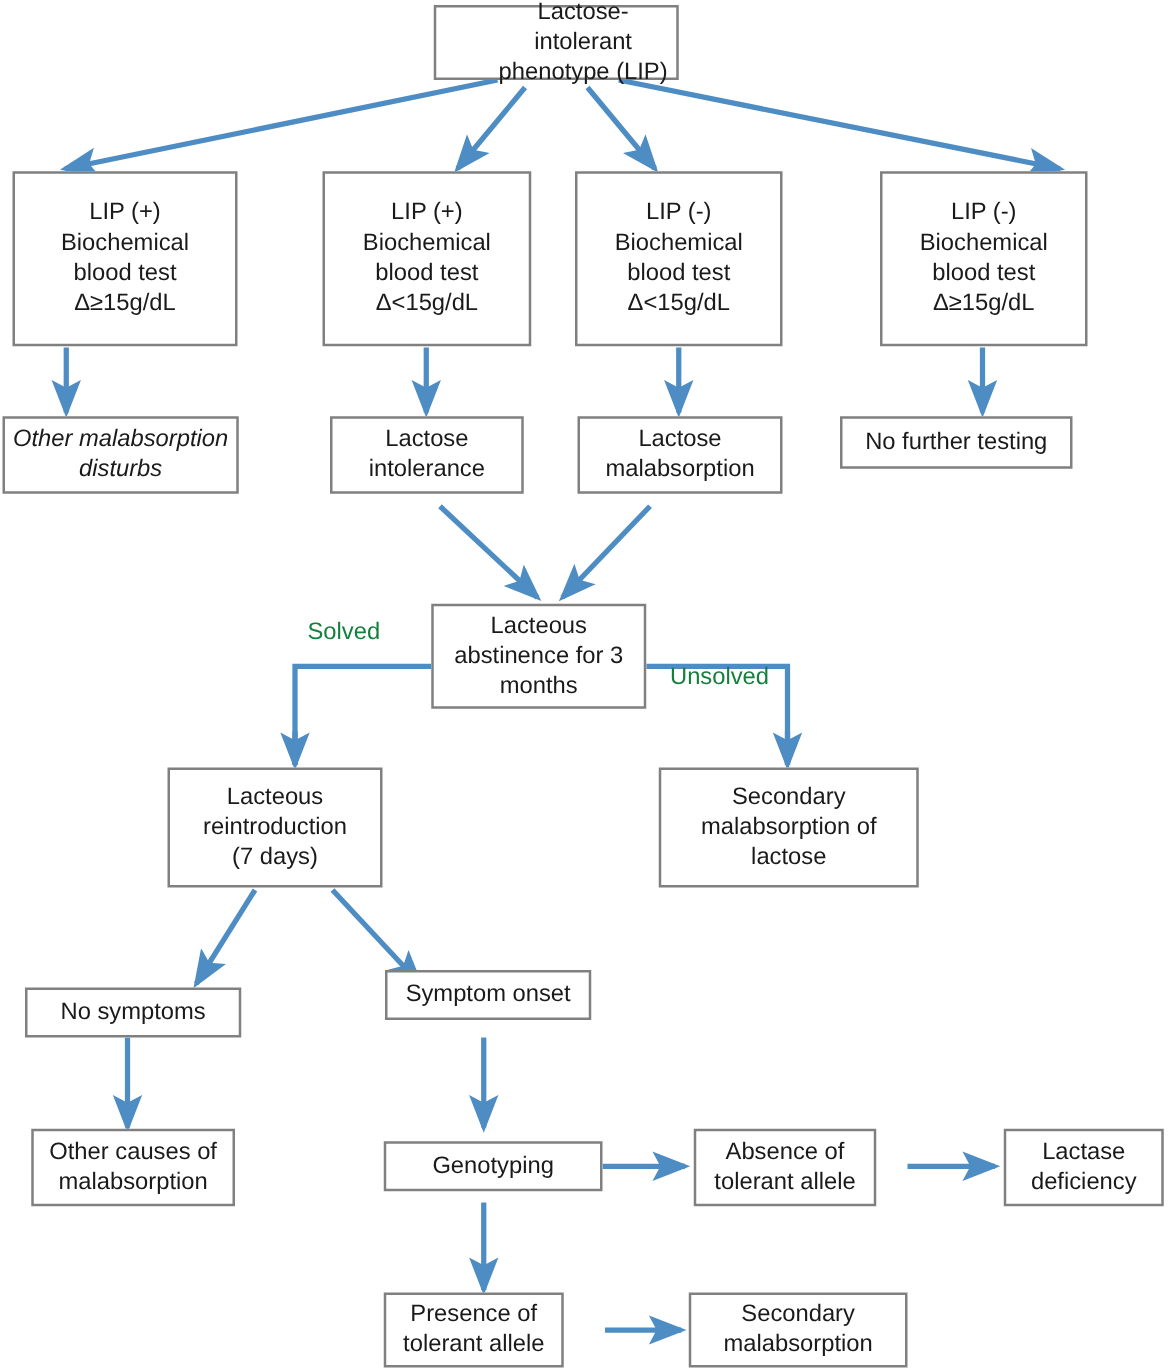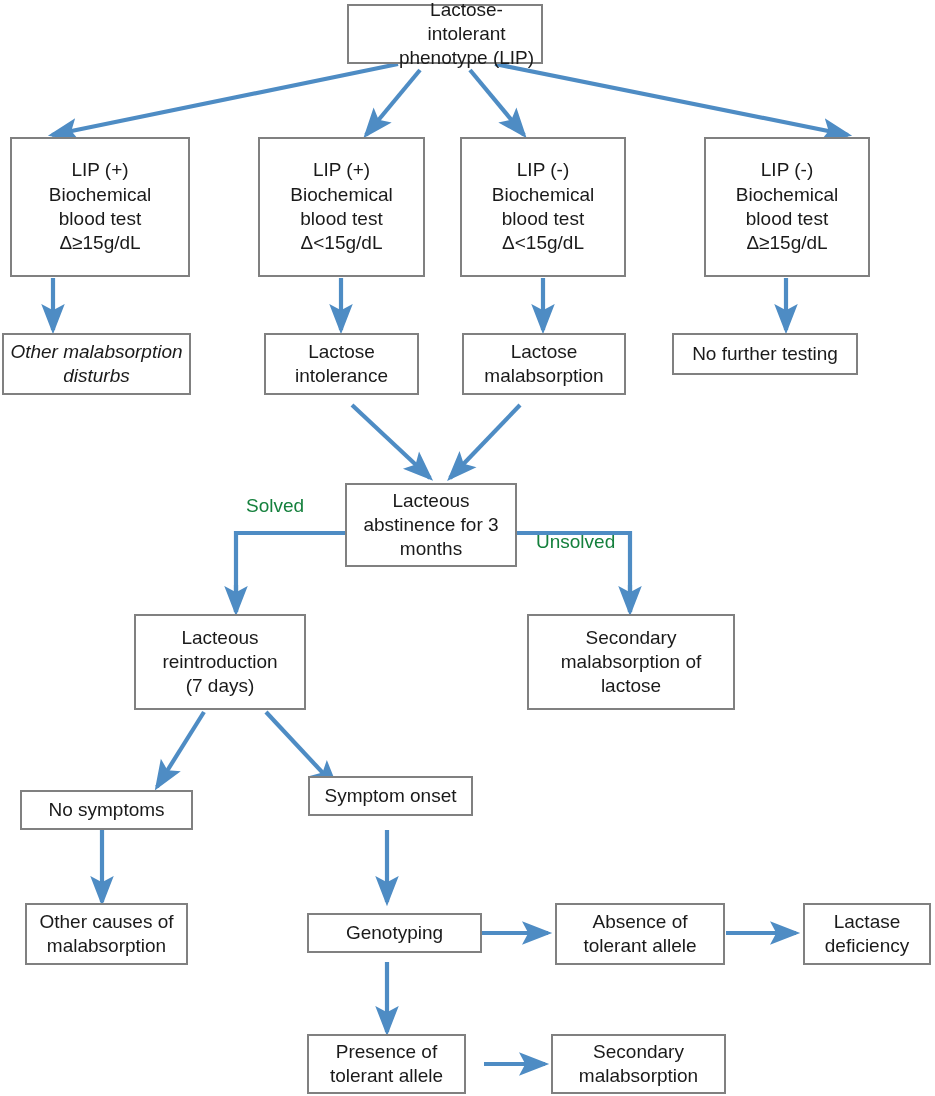--- a/index.html
+++ b/index.html
@@ -175,30 +175,30 @@
     <span class="txt">Symptom  onset</span>
   </div>
 
   <div class="node" style="left:25px; top:903px; width:163px; height:62px;">
     <span class="txt">Other causes of
 malabsorption</span>
   </div>
   <div class="node" style="left:307px; top:913px; width:175px; height:40px;">
     <span class="txt">Genotyping</span>
   </div>
-  <div class="node" style="left:555px; top:903px; width:170px; height:62px;">
+  <div class="node" style="left:555px; top:903px; width:146px; height:62px;">
     <span class="txt">Absence of
 tolerant allele</span>
   </div>
   <div class="node" style="left:803px; top:903px; width:128px; height:62px;">
     <span class="txt">Lactase
 deficiency</span>
   </div>
 
-  <div class="node" style="left:307px; top:1034px; width:159px; height:60px;">
+  <div class="node" style="left:307px; top:1034px; width:144px; height:60px;">
     <span class="txt">Presence of
 tolerant allele</span>
   </div>
   <div class="node" style="left:551px; top:1034px; width:175px; height:60px;">
     <span class="txt">Secondary
 malabsorption</span>
   </div>
 
 </div>
 

